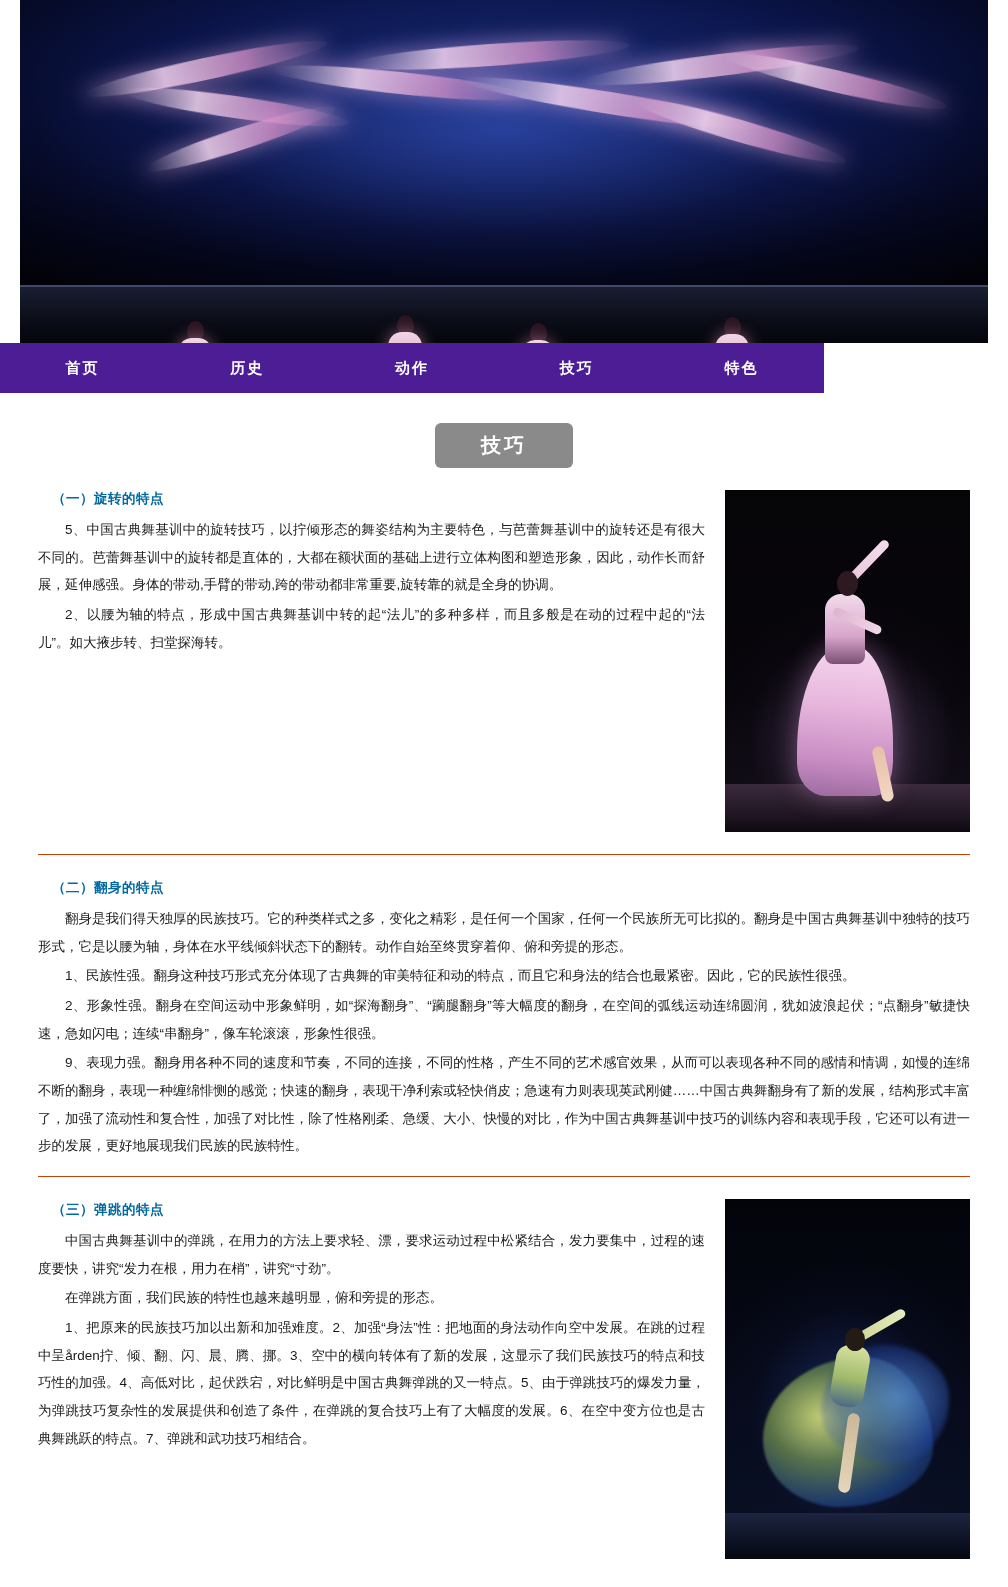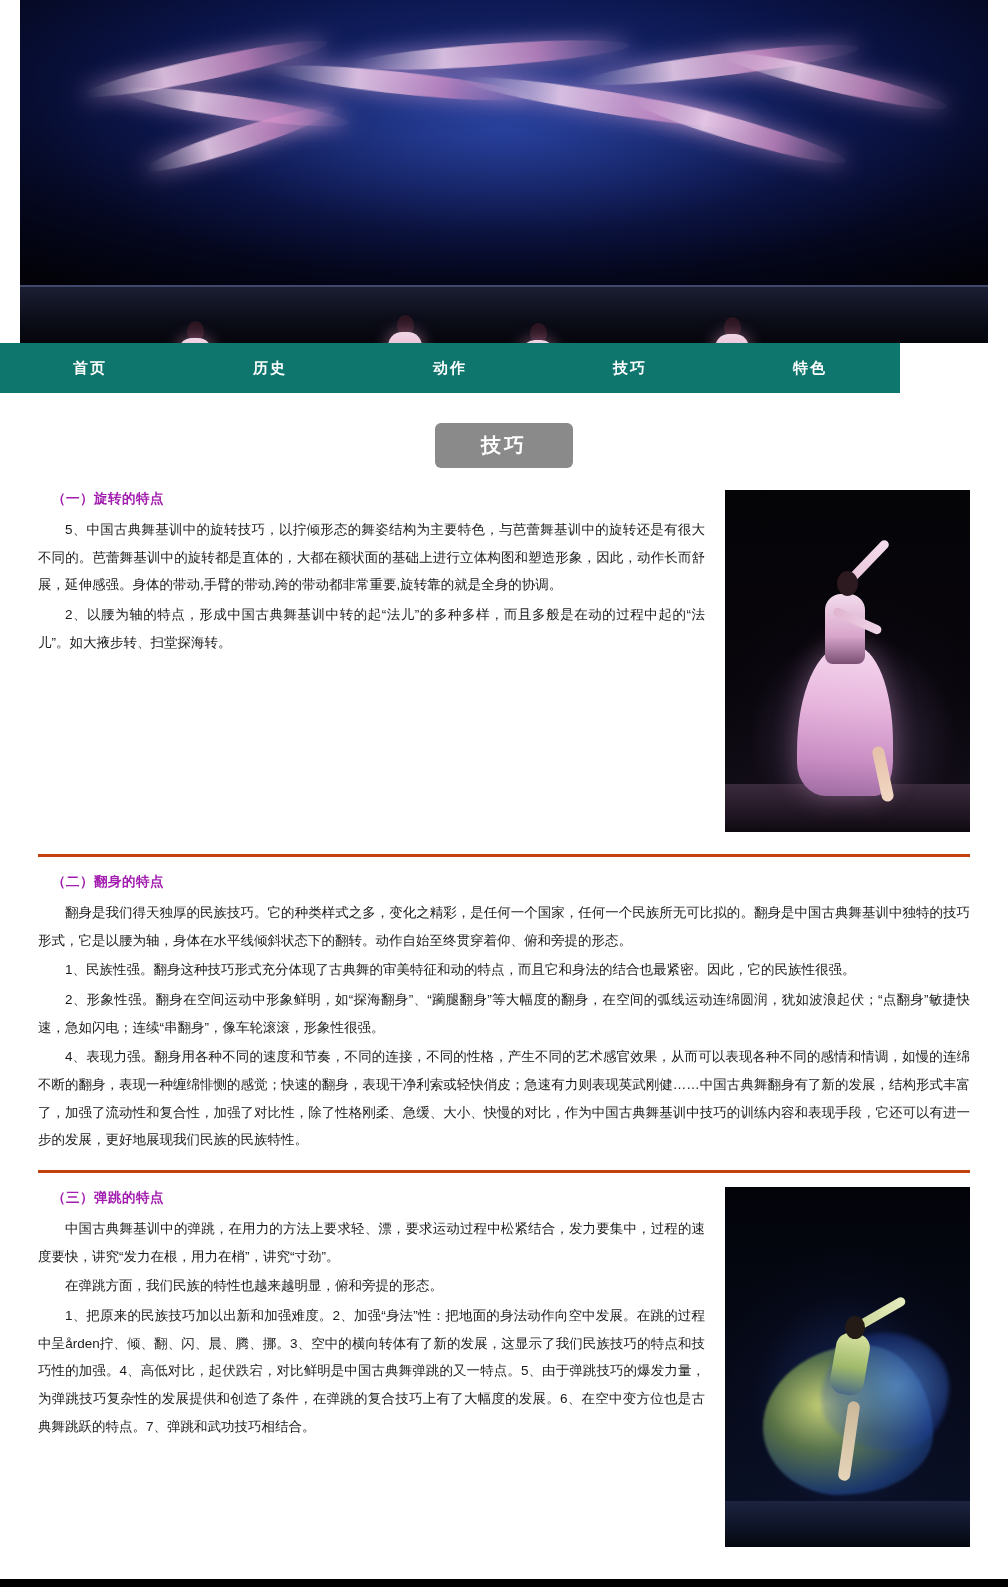--- a/index.html
+++ b/index.html
@@ -73,23 +73,23 @@
     position: absolute;
     height: 22px;
     border-radius: 50%;
     background: linear-gradient(90deg, rgba(240,200,235,0.05), rgba(246,214,240,0.85), rgba(222,150,205,0.75), rgba(240,200,235,0.1));
     filter: blur(0.4px);
     box-shadow: 0 0 22px rgba(240,180,230,0.5);
   }
 
   
   .navbar {
-    width: 900px;
+    width: 824px;
     height: 50px;
-    background: #0f766e;
+    background: #4c1d95;
     display: flex;
     align-items: center;
   }
   .nav-item {
     flex: 1;
     text-align: center;
     color: #ffffff;
     font-size: 15px;
     font-weight: bold;
     letter-spacing: 2px;
@@ -115,27 +115,27 @@
     letter-spacing: 3px;
     padding: 9px 46px;
     border-radius: 6px;
   }
 
   .section {
     position: relative;
     padding-bottom: 14px;
   }
   .section + .section {
-    border-top: 3px solid #c2410c;
-    padding-top: 14px;
+    border-top: 1px solid #c2410c;
+    padding-top: 22px;
   }
   .sec-head {
     font-size: 13.5px;
     font-weight: bold;
-    color: #a21caf;
+    color: #0369a1;
     margin: 2px 0 8px 14px;
     letter-spacing: 0.5px;
   }
   p.para {
     font-size: 13.5px;
     line-height: 2.05;
     margin: 0 0 2px 0;
     text-align: justify;
     text-justify: inter-ideograph;
     color: #1a1a1a;
@@ -352,21 +352,21 @@
       <div class="sec-head">（一）旋转的特点</div>
       <p class="para">5、中国古典舞基训中的旋转技巧，以拧倾形态的舞姿结构为主要特色，与芭蕾舞基训中的旋转还是有很大不同的。芭蕾舞基训中的旋转都是直体的，大都在额状面的基础上进行立体构图和塑造形象，因此，动作长而舒展，延伸感强。身体的带动,手臂的带动,跨的带动都非常重要,旋转靠的就是全身的协调。</p>
       <p class="para">2、以腰为轴的特点，形成中国古典舞基训中转的起“法儿”的多种多样，而且多般是在动的过程中起的“法儿”。如大掖步转、扫堂探海转。</p>
     </div>
 
     <div class="section clearfix">
       <div class="sec-head">（二）翻身的特点</div>
       <p class="para">翻身是我们得天独厚的民族技巧。它的种类样式之多，变化之精彩，是任何一个国家，任何一个民族所无可比拟的。翻身是中国古典舞基训中独特的技巧形式，它是以腰为轴，身体在水平线倾斜状态下的翻转。动作自始至终贯穿着仰、俯和旁提的形态。</p>
       <p class="para">1、民族性强。翻身这种技巧形式充分体现了古典舞的审美特征和动的特点，而且它和身法的结合也最紧密。因此，它的民族性很强。</p>
       <p class="para">2、形象性强。翻身在空间运动中形象鲜明，如“探海翻身”、“躏腿翻身”等大幅度的翻身，在空间的弧线运动连绵圆润，犹如波浪起伏；“点翻身”敏捷快速，急如闪电；连续“串翻身”，像车轮滚滚，形象性很强。</p>
-      <p class="para">4、表现力强。翻身用各种不同的速度和节奏，不同的连接，不同的性格，产生不同的艺术感官效果，从而可以表现各种不同的感情和情调，如慢的连绵不断的翻身，表现一种缠绵悱恻的感觉；快速的翻身，表现干净利索或轻快俏皮；急速有力则表现英武刚健……中国古典舞翻身有了新的发展，结构形式丰富了，加强了流动性和复合性，加强了对比性，除了性格刚柔、急缓、大小、快慢的对比，作为中国古典舞基训中技巧的训练内容和表现手段，它还可以有进一步的发展，更好地展现我们民族的民族特性。</p>
+      <p class="para">9、表现力强。翻身用各种不同的速度和节奏，不同的连接，不同的性格，产生不同的艺术感官效果，从而可以表现各种不同的感情和情调，如慢的连绵不断的翻身，表现一种缠绵悱恻的感觉；快速的翻身，表现干净利索或轻快俏皮；急速有力则表现英武刚健……中国古典舞翻身有了新的发展，结构形式丰富了，加强了流动性和复合性，加强了对比性，除了性格刚柔、急缓、大小、快慢的对比，作为中国古典舞基训中技巧的训练内容和表现手段，它还可以有进一步的发展，更好地展现我们民族的民族特性。</p>
     </div>
 
     <div class="section clearfix">
       <div class="photo photo-2">
         <div class="p2-bg"></div>
         <div class="p2-floor"></div>
         <div class="p2-swirl"></div>
         <div class="p2-swirl2"></div>
         <div class="p2-torso"></div>
         <div class="p2-arm"></div>

